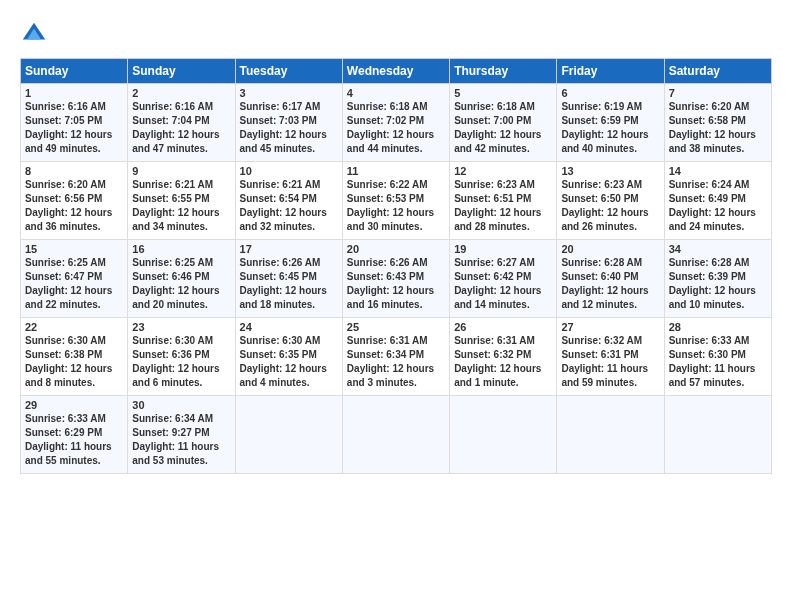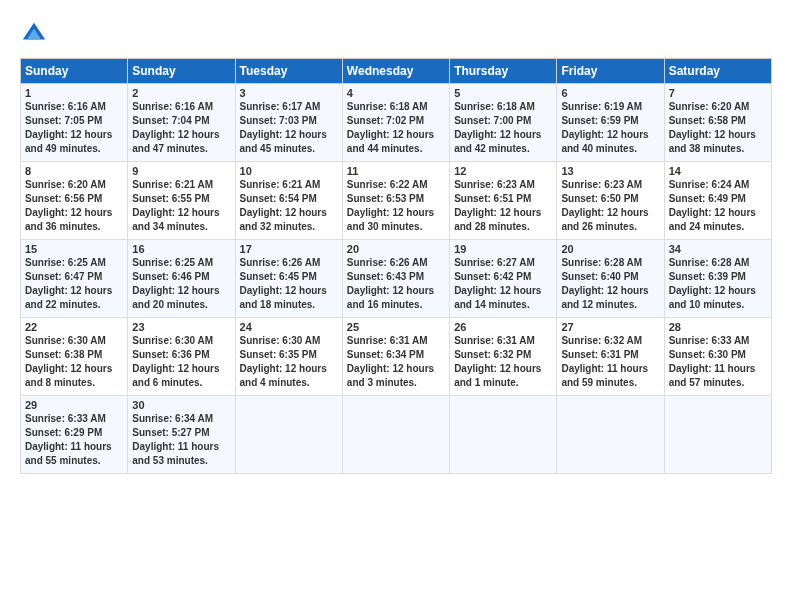--- a/index.html
+++ b/index.html
@@ -335,21 +335,21 @@
           <td>
             <span class="day-num">29</span>
             <div class="day-info" style="white-space: pre-line;">Sunrise: 6:33 AM
 Sunset: 6:29 PM
 Daylight: 11 hours
 and 55 minutes.</div>
           </td>
           <td>
             <span class="day-num">30</span>
             <div class="day-info" style="white-space: pre-line;">Sunrise: 6:34 AM
-Sunset: 5:27 PM
+Sunset: 9:27 PM
 Daylight: 11 hours
 and 53 minutes.</div>
           </td>
           <td></td>
           <td></td>
           <td></td>
           <td></td>
           <td></td>
         </tr>
       </tbody>

